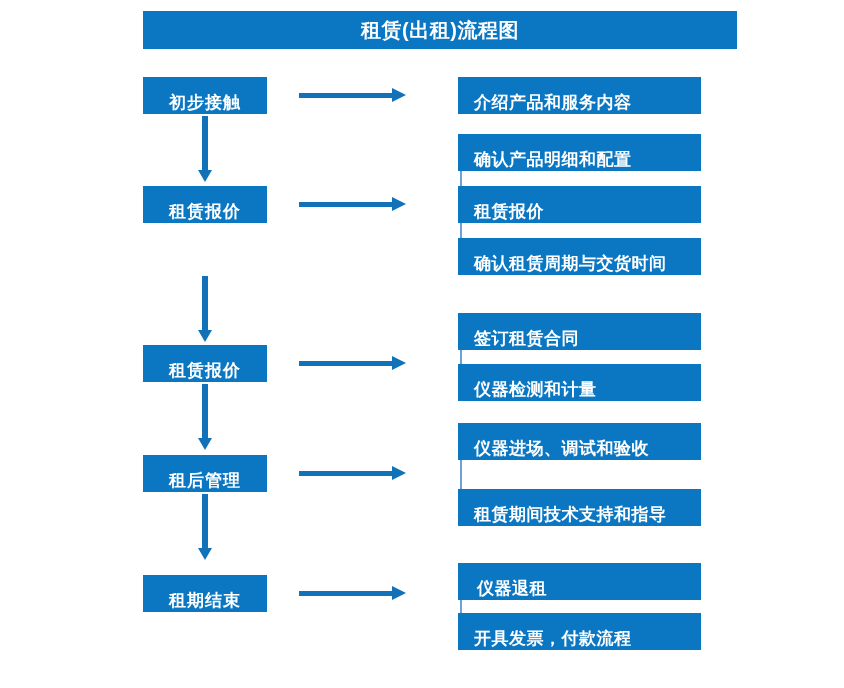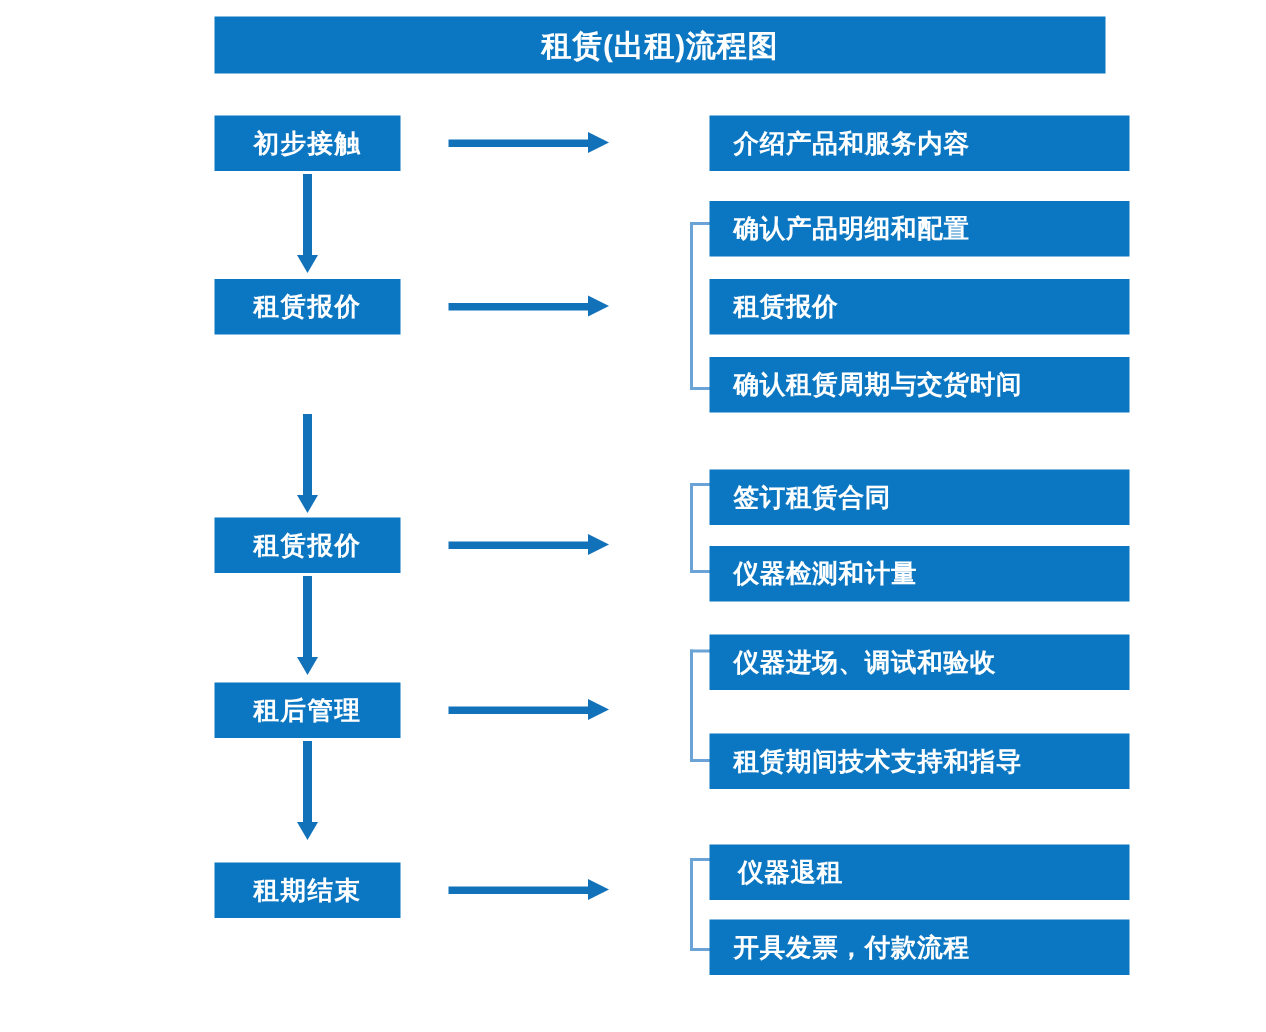--- a/index.html
+++ b/index.html
@@ -32,33 +32,33 @@
     align-items: center;
     justify-content: center;
     letter-spacing: 0.5px;
   }
   .node {
     position: absolute;
     background: #0b77c2;
     color: #ffffff;
     font-weight: bold;
     display: flex;
-    align-items: center;
+    align-items: flex-end;
     box-sizing: border-box;
   }
   .node-left {
     width: 124px;
     height: 37px;
     font-size: 17px;
     justify-content: center;
     letter-spacing: 1px;
   }
   .node-right {
-    left: 433px;
-    width: 280px;
+    left: 418px;
+    width: 243px;
     height: 37px;
     font-size: 17px;
     justify-content: flex-start;
     padding-left: 16px;
     letter-spacing: 0.5px;
   }
   
   .h-arrow {
     position: absolute;
     height: 20px;

